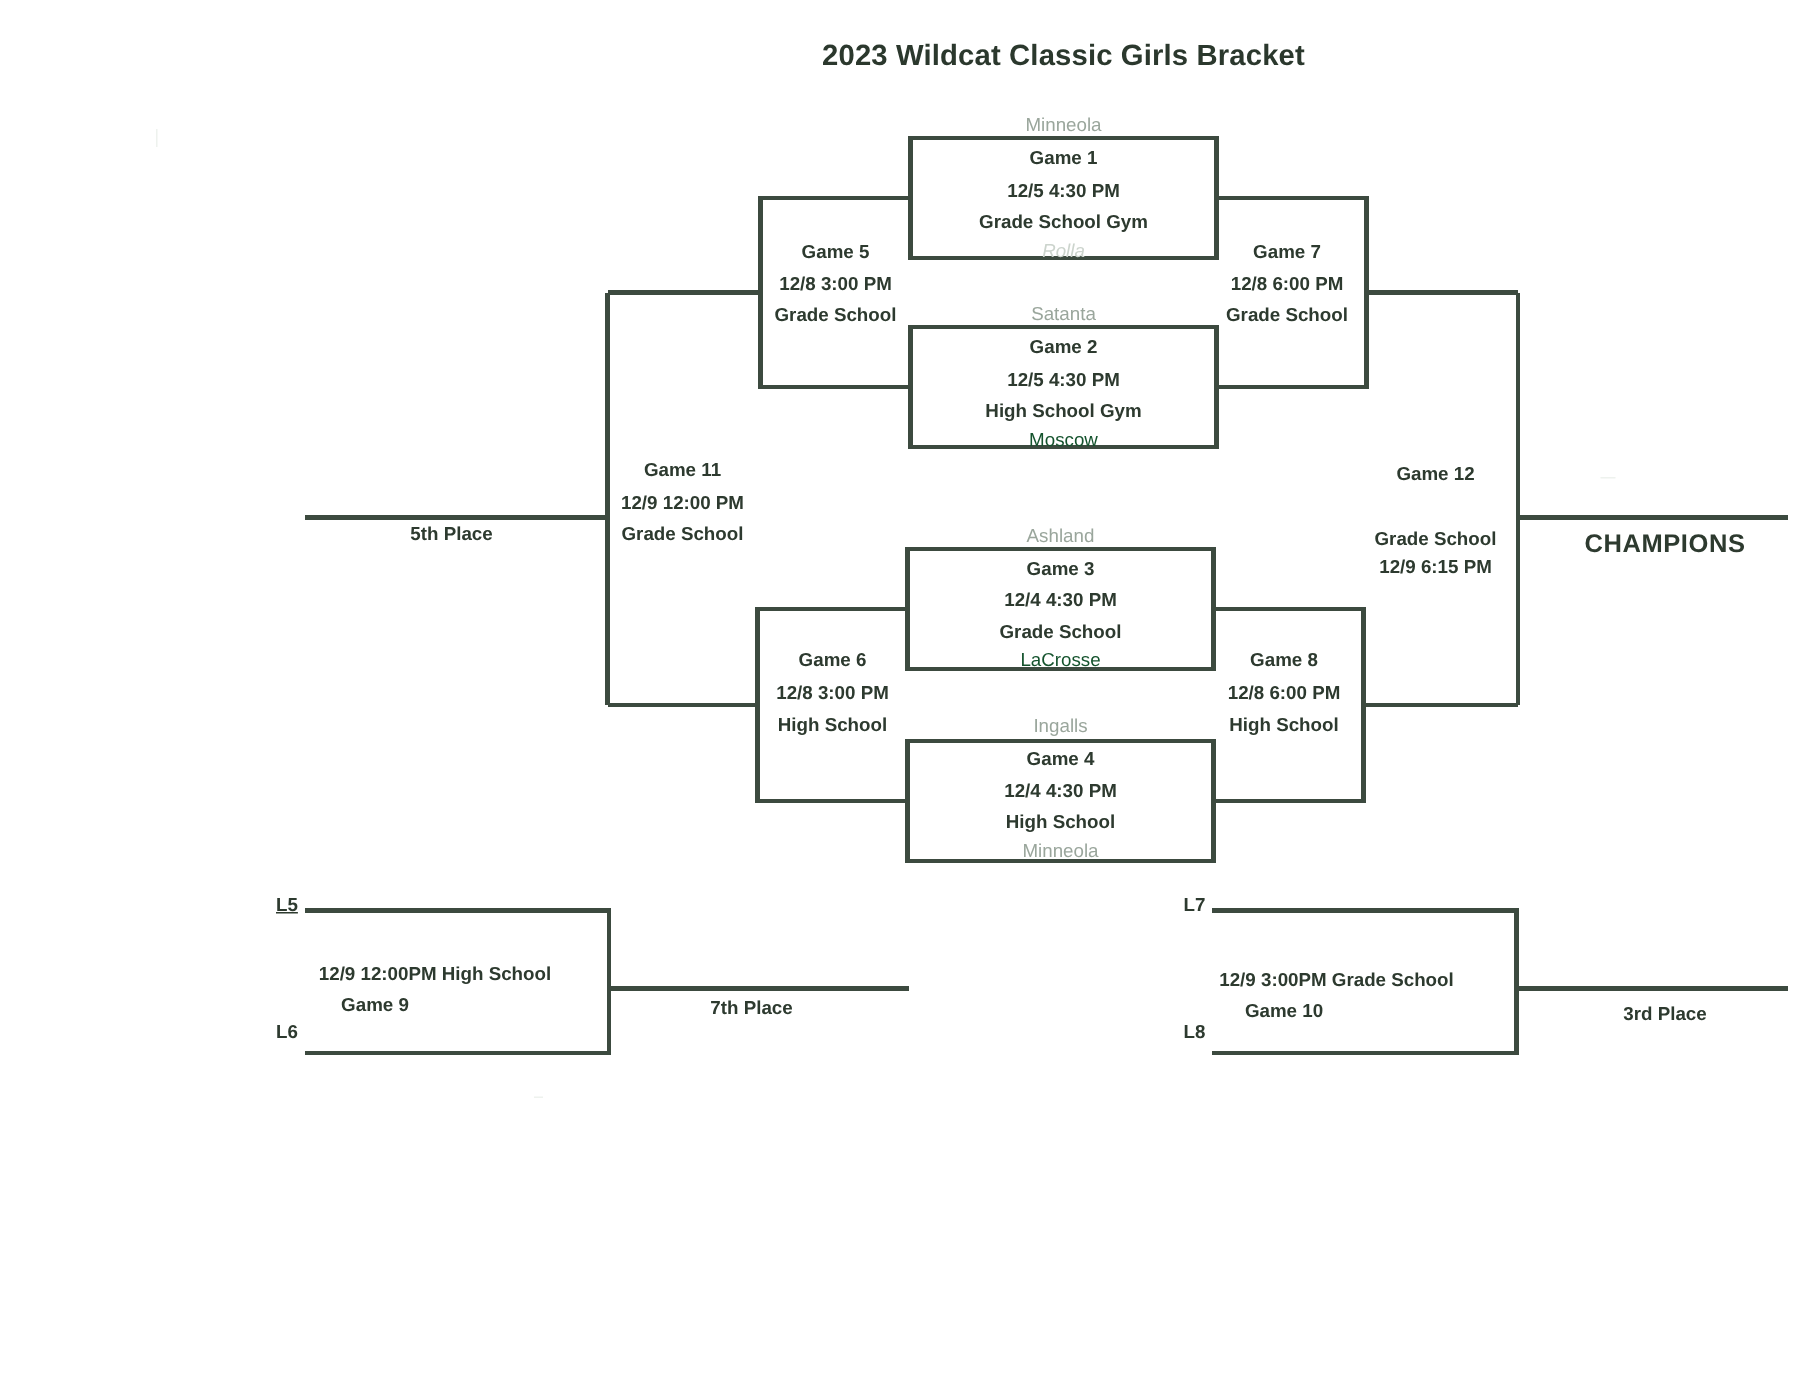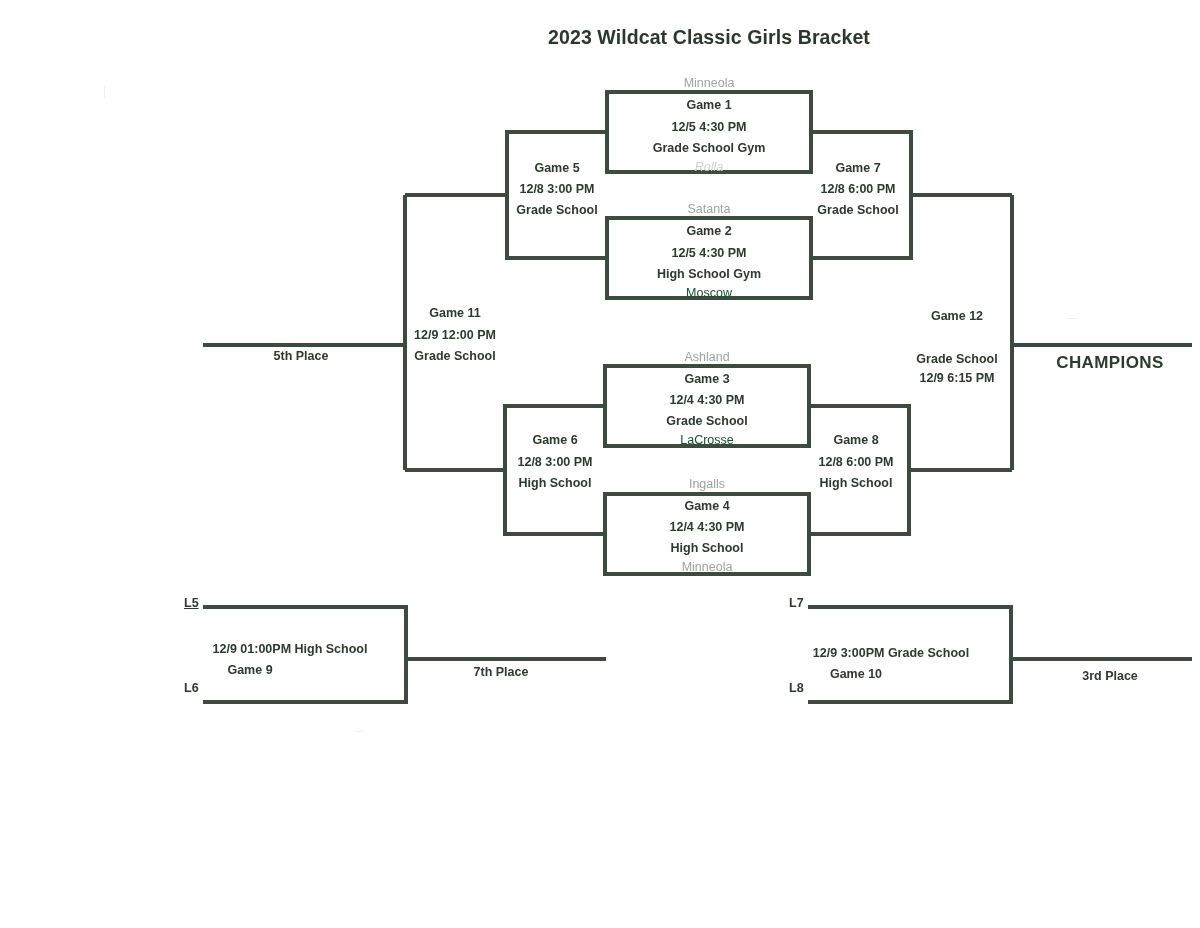--- a/index.html
+++ b/index.html
@@ -123,21 +123,21 @@
   <div class="lbl gametxt center" style="left:455px;top:350px;">Grade School</div>
   <div class="lbl place center" style="left:301px;top:349px;">5th Place</div>
 
   <div class="lbl gametxt center" style="left:957px;top:310px;text-align:right;">Game 12</div>
   <div class="lbl gametxt center" style="left:957px;top:332px;margin-top:40px;">12/9 6:15 PM</div>
   <div class="lbl gametxt center" style="left:957px;top:353px;">Grade School</div>
   <div class="lbl champ center" style="left:1110px;top:353px;">CHAMPIONS</div>
 
   <div class="lbl seed" style="left:184px;top:596px;text-decoration:underline;">L5</div>
   <div class="lbl seed" style="left:184px;top:681px;">L6</div>
-  <div class="lbl gametxt center" style="left:290px;top:643px;">12/9 01:00PM High School</div>
+  <div class="lbl gametxt center" style="left:290px;top:643px;">12/9 12:00PM High School</div>
   <div class="lbl gametxt center" style="left:250px;top:664px;">Game 9</div>
   <div class="lbl place center" style="left:501px;top:665px;">7th Place</div>
 
   <div class="lbl seed" style="left:789px;top:596px;">L7</div>
   <div class="lbl seed" style="left:789px;top:681px;">L8</div>
   <div class="lbl gametxt center" style="left:891px;top:647px;">12/9 3:00PM Grade School</div>
   <div class="lbl gametxt center" style="left:856px;top:668px;">Game 10</div>
   <div class="lbl place center" style="left:1110px;top:669px;">3rd Place</div>
 
 </div>

